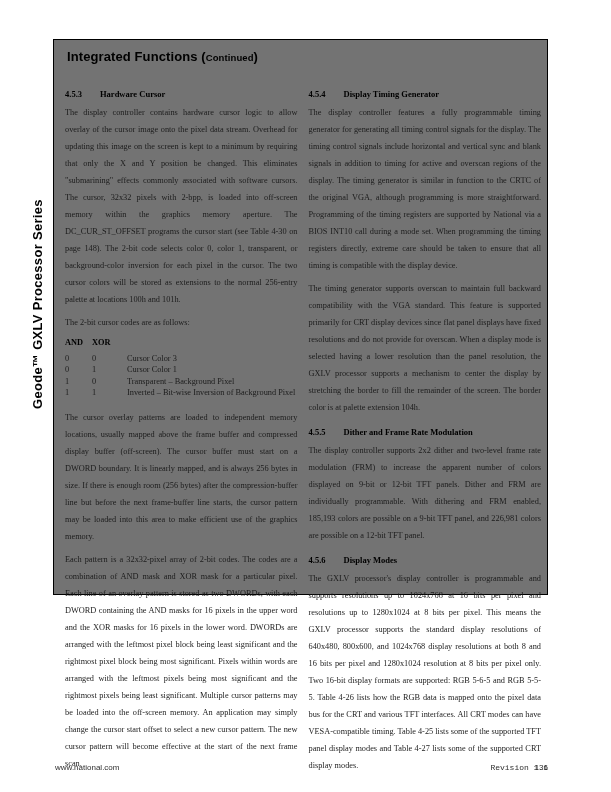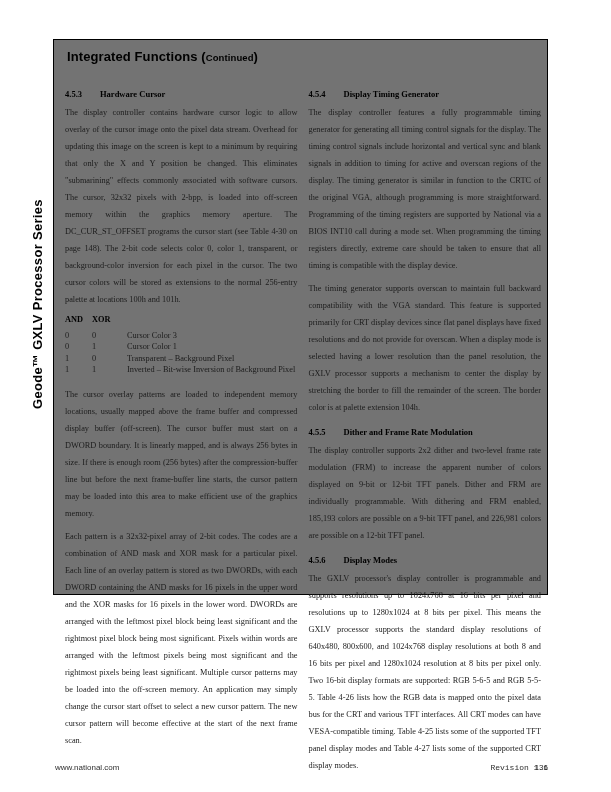--- a/index.html
+++ b/index.html
@@ -62,20 +62,21 @@
   <h1 class="doc-header"><span>Integrated Functions (</span><span class="cont">Continued</span><span>)</span></h1>
 
   <div class="columns">
 
     <div class="col">
       <div class="sec-heading">
         <span class="sec-num">4.5.3</span>
         <span>Hardware Cursor</span>
       </div>
       <p class="body">The display controller contains hardware cursor logic to allow overlay of the cursor image onto the pixel data stream. Overhead for updating this image on the screen is kept to a minimum by requiring that only the X and Y position be changed. This eliminates "submarining" effects commonly associated with software cursors. The cursor, 32x32 pixels with 2-bpp, is loaded into off-screen memory within the graphics memory aperture. The DC_CUR_ST_OFFSET programs the cursor start (see Table 4-30 on page 148). The 2-bit code selects color 0, color 1, transparent, or background-color inversion for each pixel in the cursor. The two cursor colors will be stored as extensions to the normal 256-entry palette at locations 100h and 101h.</p>
+      <p class="body">The 2-bit cursor codes are as follows:</p>
 
       <div class="cursor-table">
         <div class="ct-row ct-header">
           <span>AND</span>
           <span>XOR</span>
         </div>
         <div class="ct-row">
           <span>0</span>
           <span>0</span>
           <span class="ct-c3">Cursor Color 3</span>

